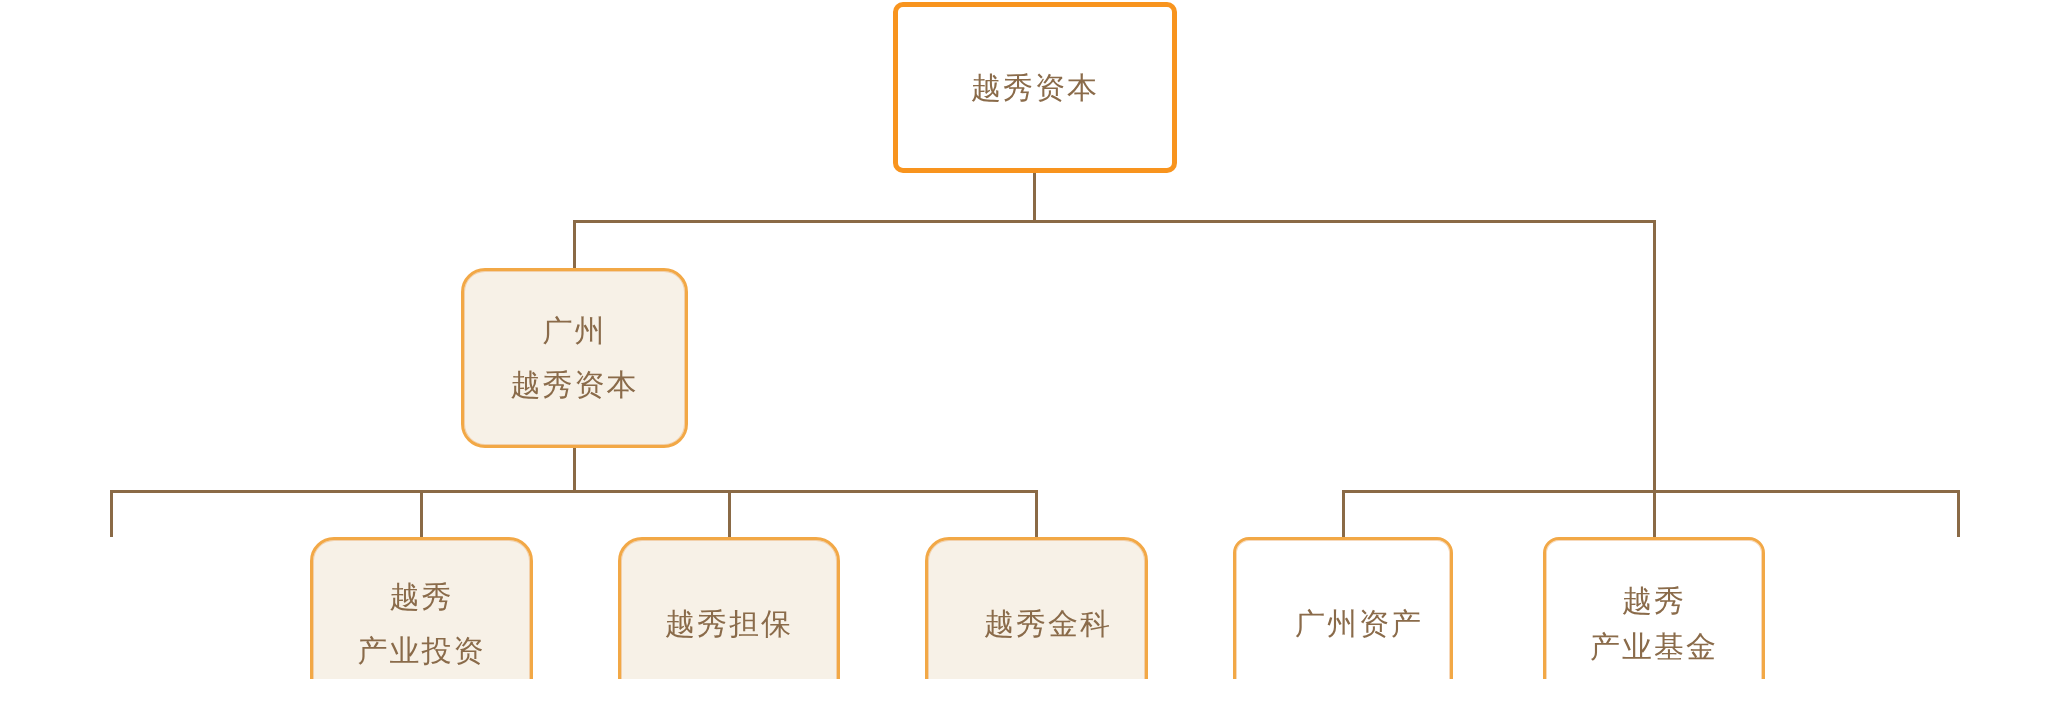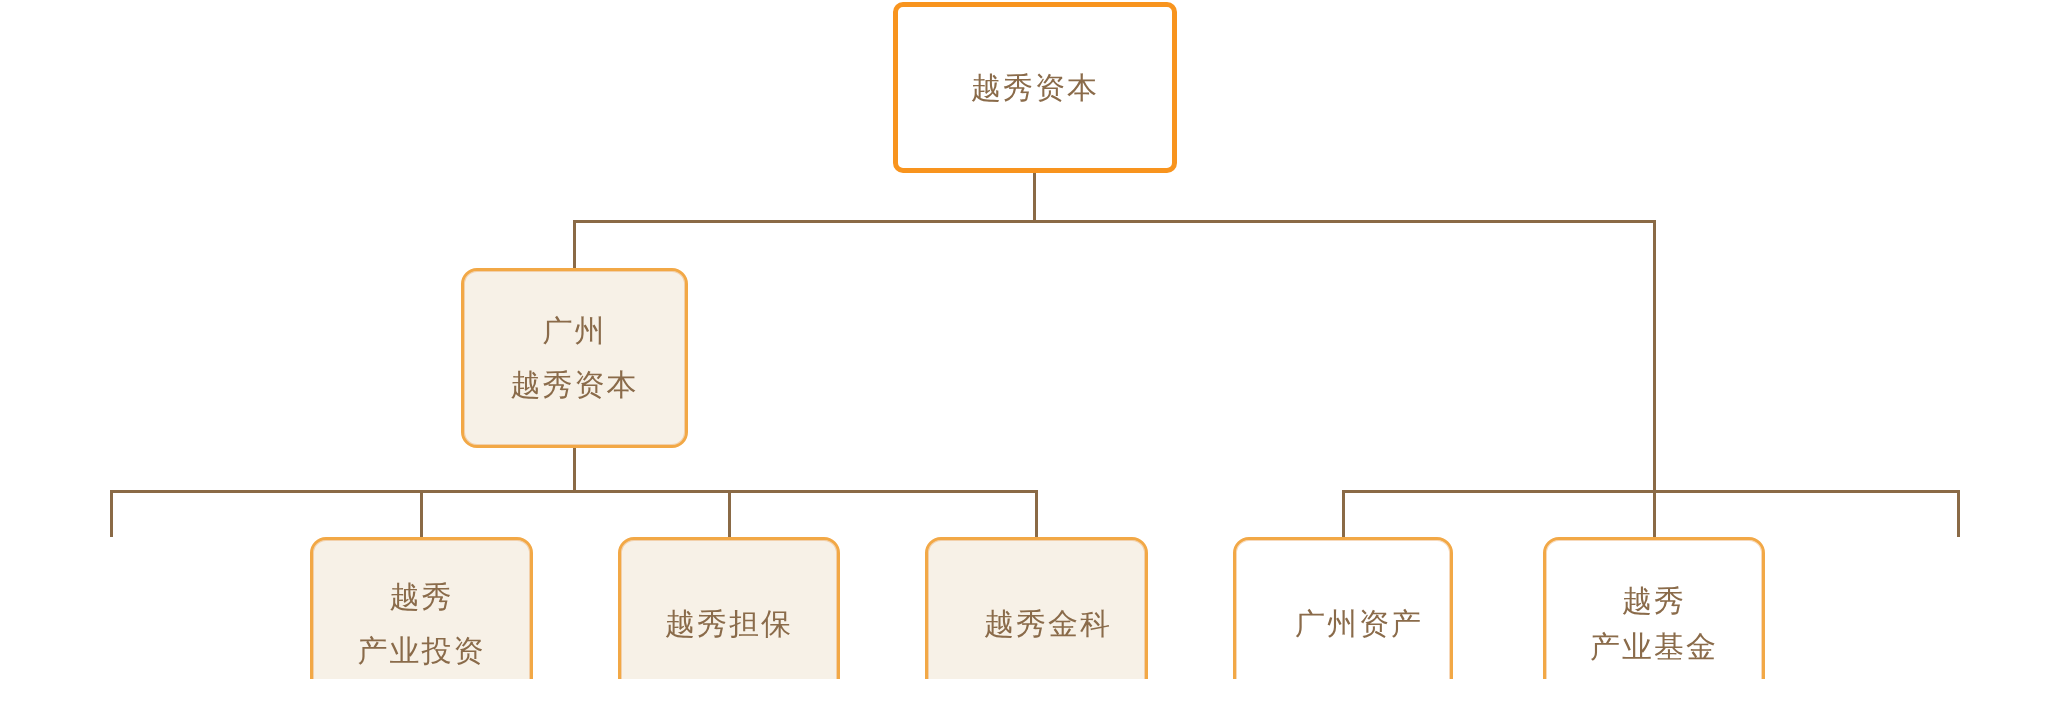--- a/index.html
+++ b/index.html
@@ -18,21 +18,21 @@
   .node{
     position:absolute;box-sizing:border-box;
     display:flex;flex-direction:column;align-items:center;justify-content:center;
     color:var(--text);font-size:30px;letter-spacing:2px;line-height:46px;
     text-align:center;cursor:default;
   }
   .node-root{
     border:5px solid var(--accent);border-radius:10px;background:#fff;
   }
   .node-cream{
-    border:3px solid var(--node-border);border-radius:16px;background:var(--cream);
+    border:3px solid var(--node-border);border-radius:24px;background:var(--cream);
     box-shadow:inset 0 0 0 1px rgba(232,146,60,0.35);
     gap:8px;
   }
   .node-white{
     border:3px solid var(--node-border);border-radius:16px;background:#fff;
     box-shadow:inset 0 0 0 1px rgba(232,146,60,0.35);
   }
   .conn{position:absolute;background:var(--line);}
 </style>
 </head>

